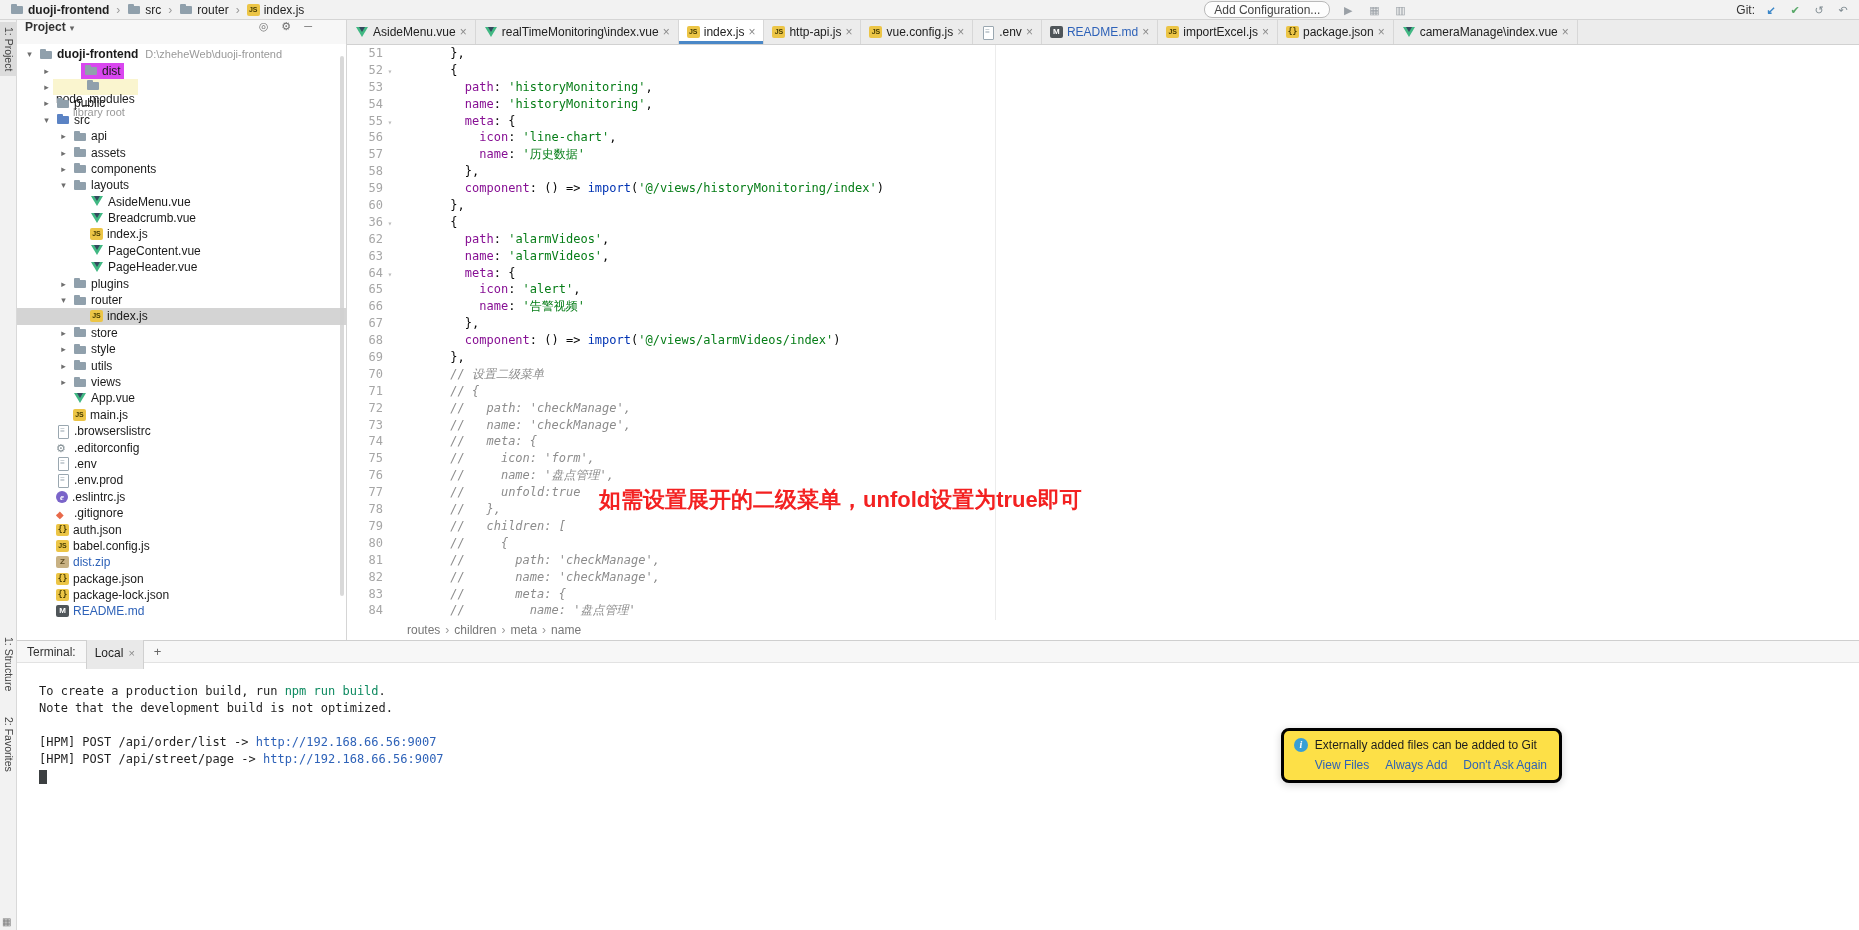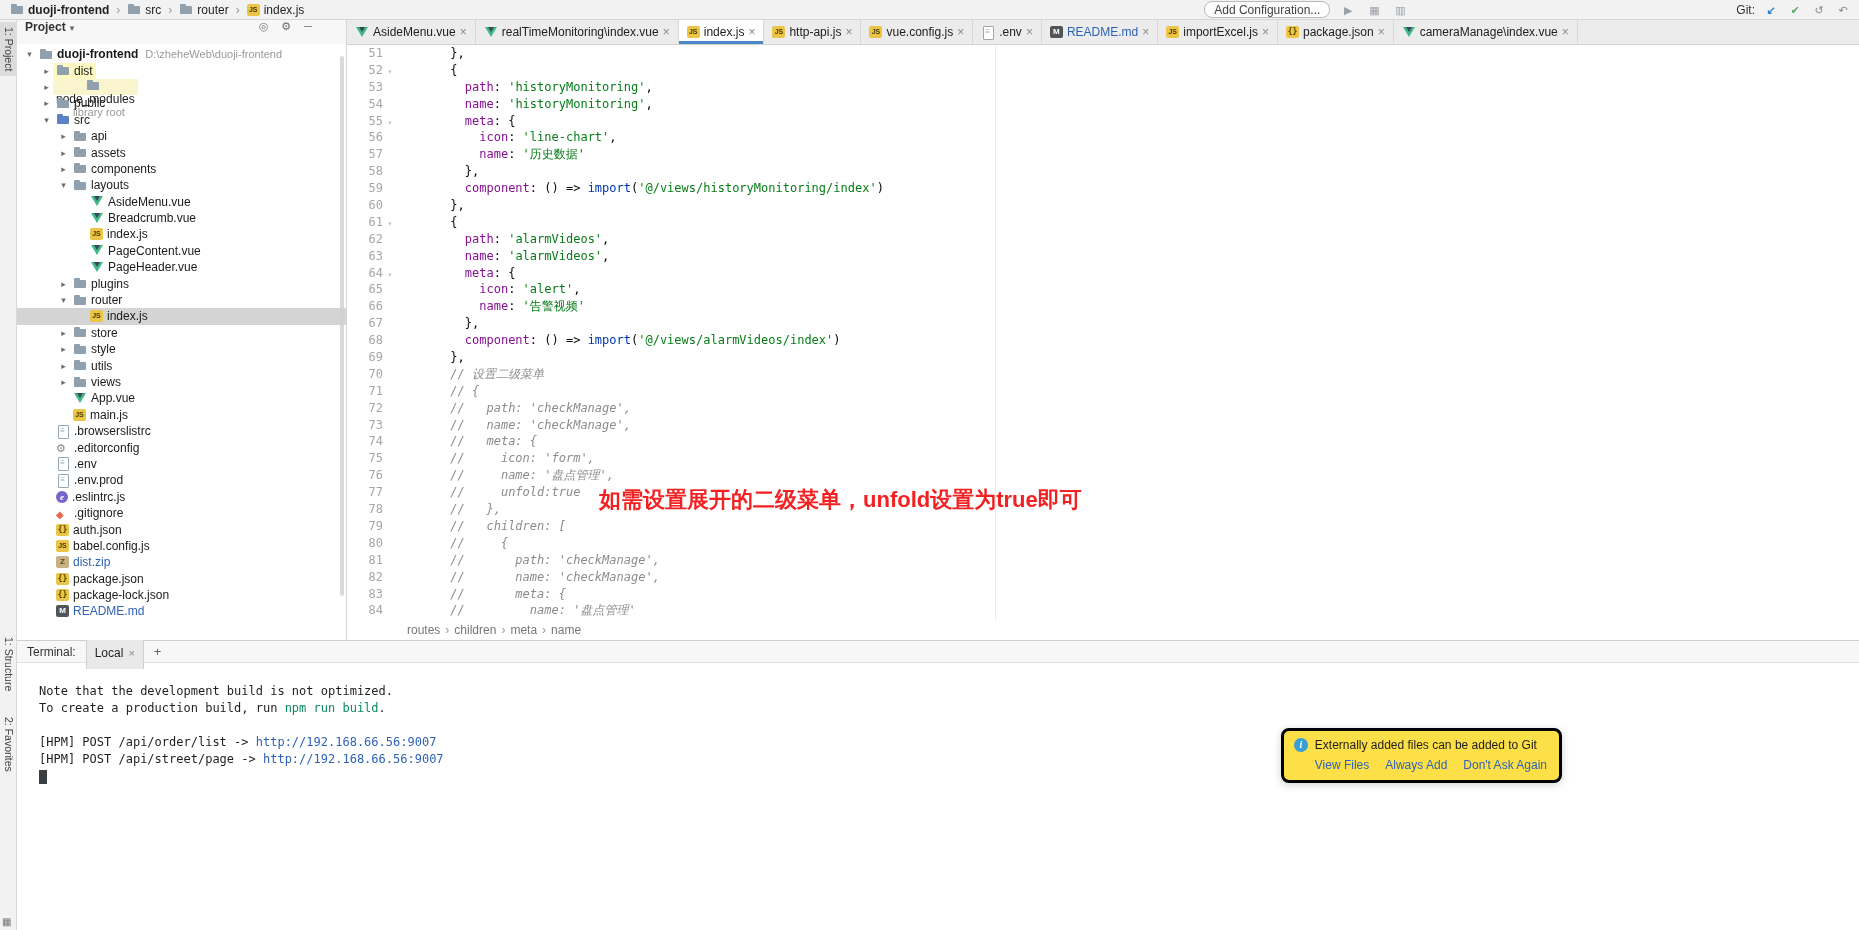--- a/index.html
+++ b/index.html
@@ -54,21 +54,21 @@
   .phi.locate::before { content:"◎"; }
   .phi.gear::before { content:"⚙"; }
   .phi.hide::before { content:"─"; }
   .tree { flex:1; overflow:hidden; padding-top:2px; }
   .trow { height:16.4px; display:flex; align-items:center; white-space:nowrap; color:#1a1a1a; }
   .trow.sel { background:#d4d4d4; }
   .chev { width:13px; flex:none; text-align:center; color:#6e6e6e; font-size:9px; }
   .chev.down::before { content:"▾"; }
   .chev.right::before { content:"▸"; }
   .hlwrap { display:flex; align-items:center; height:16px; padding:0 3px; }
-  .hl-excluded { background:#fef9c3; }
+  .hl-excluded { background:#d946ef;margin-left:28px; }
   .hl-library { background:#faf5cf;flex-direction:column; }
   .tlabel.b { font-weight:bold; }
   .tlabel.vcs { color:#2e62b8; }
   .tsuffix { color:#999; margin-left:7px; font-size:11px; }
   .tree-scroll { position:absolute; right:2px; top:36px; width:4px; height:540px;
     background:#cfcfcf; border-radius:2px; opacity:.8; }
 
   
   .editor { flex:1; min-width:0; display:flex; flex-direction:column; background:#fff; }
   .tabbar { height:25px; background:#ececec; border-bottom:1px solid #d1d1d1;
@@ -534,21 +534,21 @@
                 <div class="crow"><span class="lnum">51</span><span class="fcol"></span><span class="ltext"><span class="t-p">      },</span></span></div>
                 <div class="crow"><span class="lnum">52</span><span class="fcol fold"></span><span class="ltext"><span class="t-p">      {</span></span></div>
                 <div class="crow"><span class="lnum">53</span><span class="fcol"></span><span class="ltext"><span class="t-p">        </span><span class="t-k">path</span><span class="t-p">: </span><span class="t-s">'historyMonitoring'</span><span class="t-p">,</span></span></div>
                 <div class="crow"><span class="lnum">54</span><span class="fcol"></span><span class="ltext"><span class="t-p">        </span><span class="t-k">name</span><span class="t-p">: </span><span class="t-s">'historyMonitoring'</span><span class="t-p">,</span></span></div>
                 <div class="crow"><span class="lnum">55</span><span class="fcol fold"></span><span class="ltext"><span class="t-p">        </span><span class="t-k">meta</span><span class="t-p">: {</span></span></div>
                 <div class="crow"><span class="lnum">56</span><span class="fcol"></span><span class="ltext"><span class="t-p">          </span><span class="t-k">icon</span><span class="t-p">: </span><span class="t-s">'line-chart'</span><span class="t-p">,</span></span></div>
                 <div class="crow"><span class="lnum">57</span><span class="fcol"></span><span class="ltext"><span class="t-p">          </span><span class="t-k">name</span><span class="t-p">: </span><span class="t-s">'历史数据'</span></span></div>
                 <div class="crow"><span class="lnum">58</span><span class="fcol"></span><span class="ltext"><span class="t-p">        },</span></span></div>
                 <div class="crow"><span class="lnum">59</span><span class="fcol"></span><span class="ltext"><span class="t-p">        </span><span class="t-k">component</span><span class="t-p">: () =&gt; </span><span class="t-kw">import</span><span class="t-p">(</span><span class="t-s">'@/views/historyMonitoring/index'</span><span class="t-p">)</span></span></div>
                 <div class="crow"><span class="lnum">60</span><span class="fcol"></span><span class="ltext"><span class="t-p">      },</span></span></div>
-                <div class="crow"><span class="lnum">61</span><span class="fcol fold"></span><span class="ltext"><span class="t-p">      {</span></span></div>
+                <div class="crow"><span class="lnum">36</span><span class="fcol fold"></span><span class="ltext"><span class="t-p">      {</span></span></div>
                 <div class="crow"><span class="lnum">62</span><span class="fcol"></span><span class="ltext"><span class="t-p">        </span><span class="t-k">path</span><span class="t-p">: </span><span class="t-s">'alarmVideos'</span><span class="t-p">,</span></span></div>
                 <div class="crow"><span class="lnum">63</span><span class="fcol"></span><span class="ltext"><span class="t-p">        </span><span class="t-k">name</span><span class="t-p">: </span><span class="t-s">'alarmVideos'</span><span class="t-p">,</span></span></div>
                 <div class="crow"><span class="lnum">64</span><span class="fcol fold"></span><span class="ltext"><span class="t-p">        </span><span class="t-k">meta</span><span class="t-p">: {</span></span></div>
                 <div class="crow"><span class="lnum">65</span><span class="fcol"></span><span class="ltext"><span class="t-p">          </span><span class="t-k">icon</span><span class="t-p">: </span><span class="t-s">'alert'</span><span class="t-p">,</span></span></div>
                 <div class="crow"><span class="lnum">66</span><span class="fcol"></span><span class="ltext"><span class="t-p">          </span><span class="t-k">name</span><span class="t-p">: </span><span class="t-s">'告警视频'</span></span></div>
                 <div class="crow"><span class="lnum">67</span><span class="fcol"></span><span class="ltext"><span class="t-p">        },</span></span></div>
                 <div class="crow"><span class="lnum">68</span><span class="fcol"></span><span class="ltext"><span class="t-p">        </span><span class="t-k">component</span><span class="t-p">: () =&gt; </span><span class="t-kw">import</span><span class="t-p">(</span><span class="t-s">'@/views/alarmVideos/index'</span><span class="t-p">)</span></span></div>
                 <div class="crow"><span class="lnum">69</span><span class="fcol"></span><span class="ltext"><span class="t-p">      },</span></span></div>
                 <div class="crow"><span class="lnum">70</span><span class="fcol"></span><span class="ltext"><span class="t-c">      // 设置二级菜单</span></span></div>
                 <div class="crow"><span class="lnum">71</span><span class="fcol"></span><span class="ltext"><span class="t-c">      // {</span></span></div>
@@ -584,22 +584,22 @@
       <div class="terminal">
         <div class="thead">
           <span class="tterm">Terminal:</span>
           <span class="term-tab">
             <span>Local</span>
             <span class="tclose"></span>
           </span>
           <span class="tplus"></span>
         </div>
         <div class="tbody" id="term-lines">
+            <div class="tline"><span class="tt-p">To create a production build, run </span><span class="tt-cmd">npm run build</span><span class="tt-p">.</span></div>
             <div class="tline"><span class="tt-p">Note that the development build is not optimized.</span></div>
-            <div class="tline"><span class="tt-p">To create a production build, run </span><span class="tt-cmd">npm run build</span><span class="tt-p">.</span></div>
             <div class="tline"></div>
             <div class="tline"><span class="tt-p">[HPM] POST /api/order/list -&gt; </span><span class="tt-link">http://192.168.66.56:9007</span></div>
             <div class="tline"><span class="tt-p">[HPM] POST /api/street/page -&gt; </span><span class="tt-link">http://192.168.66.56:9007</span></div>
             <div class="tcursor"></div>
           </div>
       </div>
     </div>
   </div>
 
   <div class="notif">

